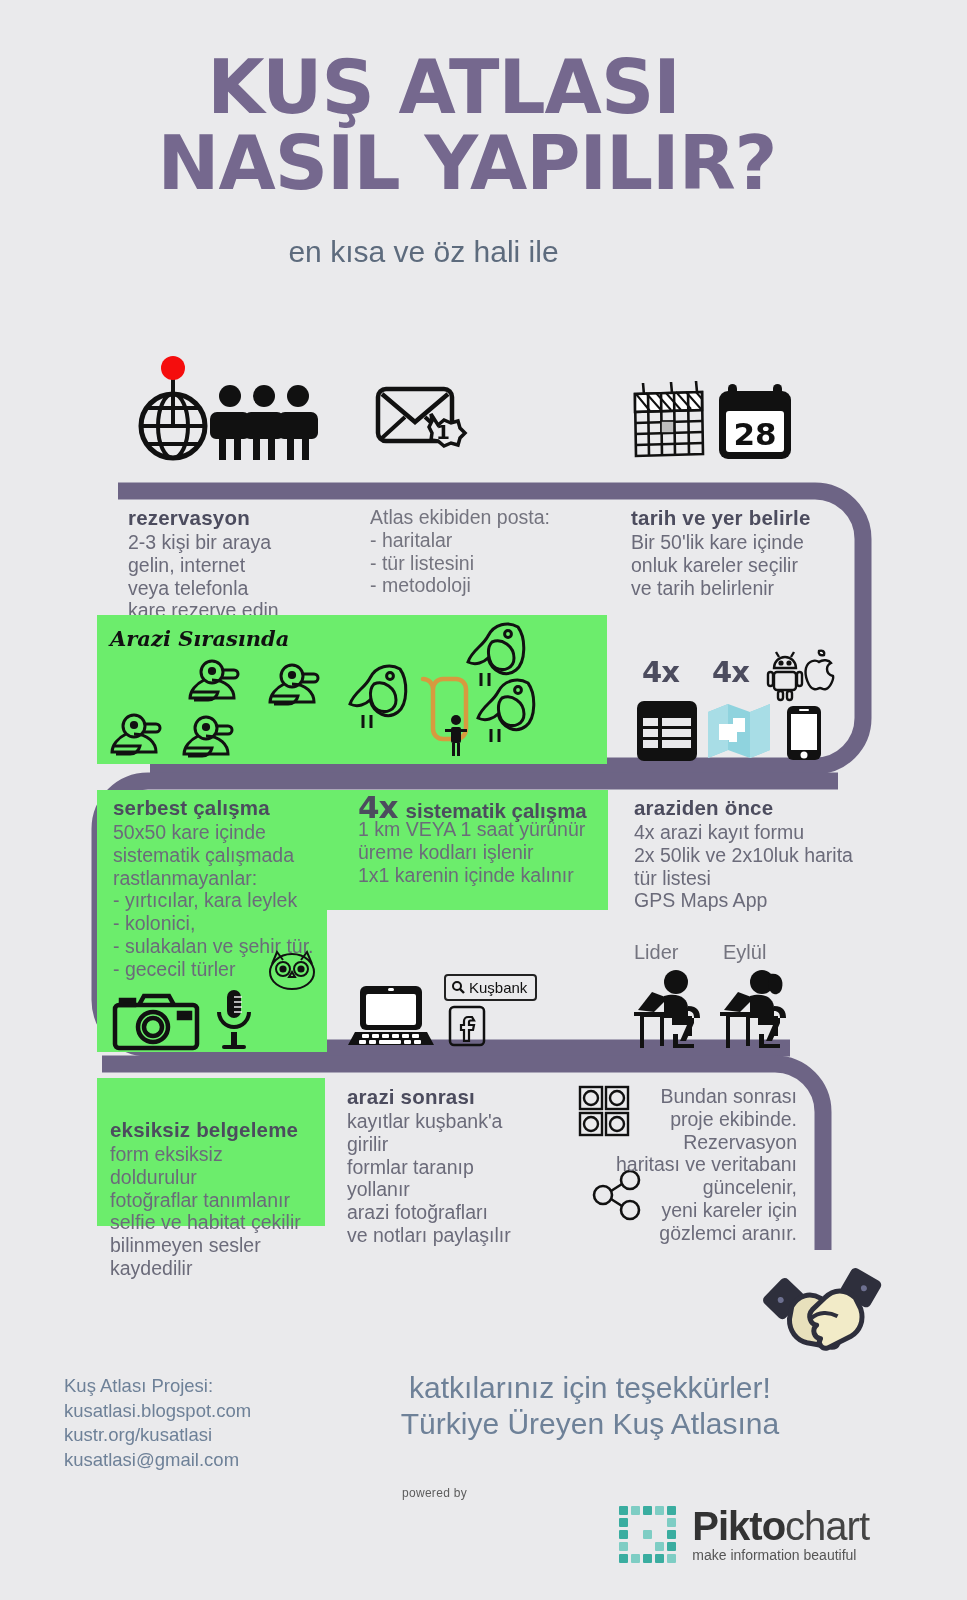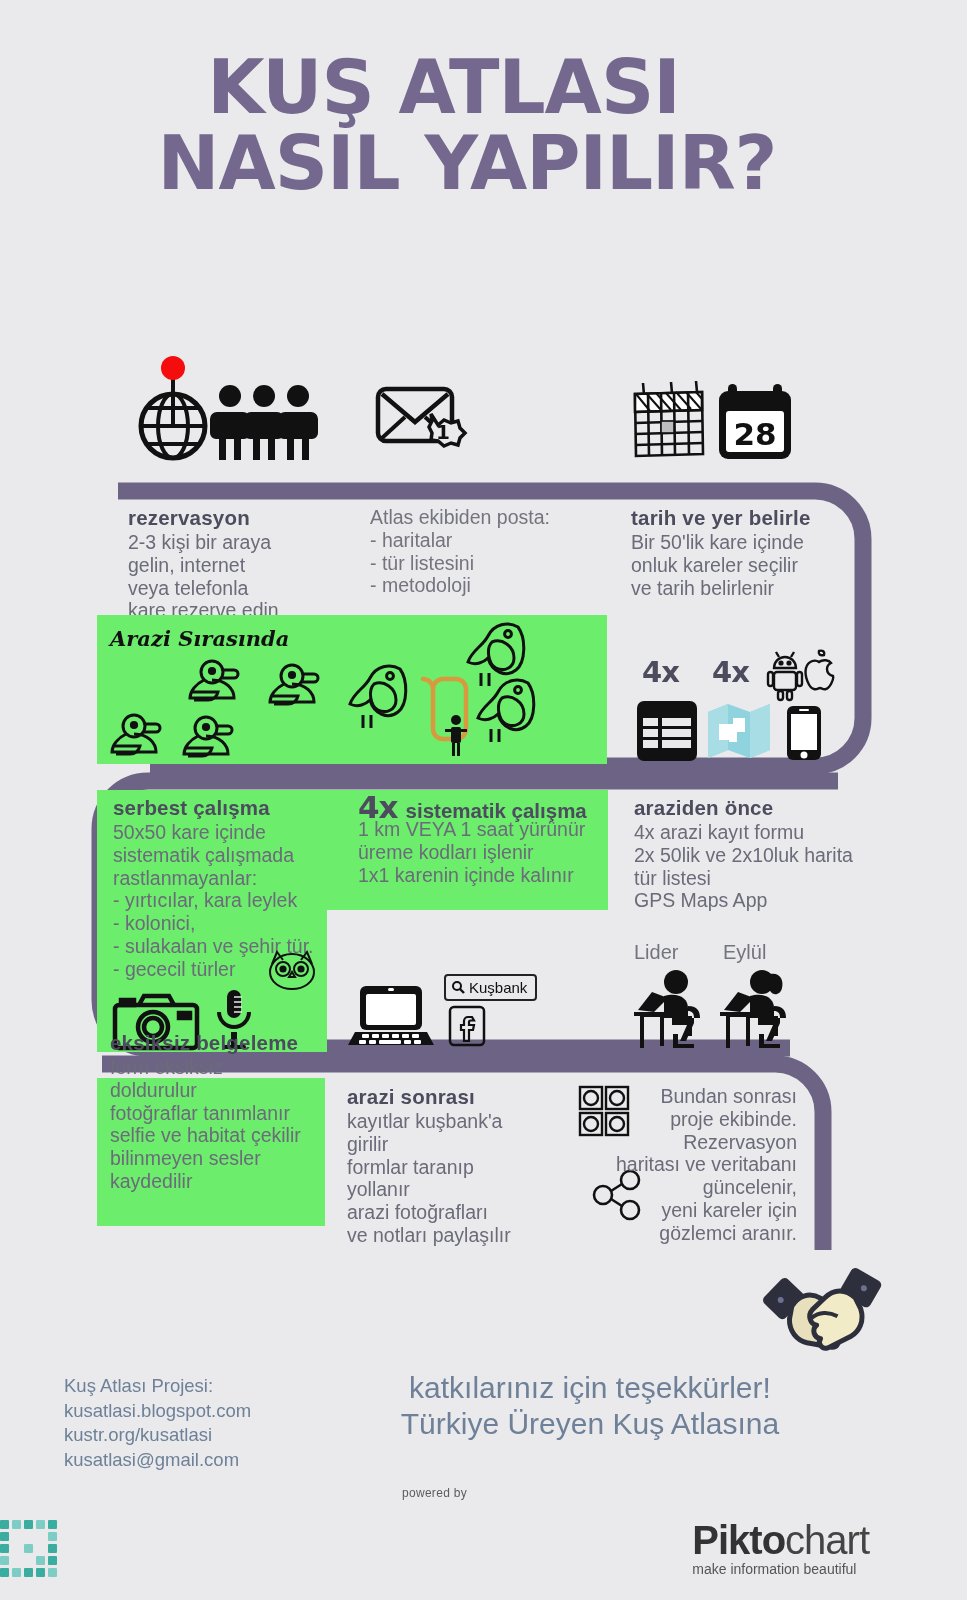--- a/index.html
+++ b/index.html
@@ -54,21 +54,21 @@
   
   .footer-left { position:absolute; left:64px; top:1374px;
                  font-size:18.5px; line-height:1.33; color:#6e8198; }
   .footer-left .ln { display:block; }
   .thanks { position:absolute; left:330px; top:1370px; width:520px;
             text-align:center; font-size:30px; line-height:1.2; color:#6e8198; }
   .thanks .ln{ display:block; }
 
   .pk-wrap { position:absolute; left:0; top:1486px; width:869px; text-align:center; }
   .pk-powered { font-size:12px; color:#5c5c5c; letter-spacing:.3px; }
-  .pk-row { display:flex; align-items:center; justify-content:space-between; gap:16px; margin-top:20px; }
+  .pk-row { display:flex; align-items:center; justify-content:flex-end; gap:16px; margin-top:6px; }
   .pk-name { font-size:40px; letter-spacing:-1px; line-height:1; }
   .pk-name .b { font-weight:700; color:#333; }
   .pk-name .t { font-weight:400; color:#444; }
   .pk-tag { font-size:14px; color:#555; margin-top:1px; }
   .pk-textcol { text-align:left; }
   .pk-grid { display:grid; grid-template-columns:repeat(5,9px); grid-template-rows:repeat(5,9px);
              gap:3px; }
   .pk-grid i { background:#3aada0; border-radius:1px; display:block; }
   .pk-grid i.off { background:transparent; }
   .pk-grid i.lt { background:#7ecdc4; }
@@ -80,20 +80,21 @@
 </style>
 </head>
 <body>
 
 <div class="page">
 
   <div class="title-wrap">
     <div class="title-l1">KUŞ ATLASI</div>
     <div class="title-l2">NASIL YAPILIR?</div>
   </div>
+  <div class="subtitle">en kısa ve öz hali ile</div>
 
   <svg class="snake" viewBox="0 0 967 1600">
 
     <path d="M118 491 H815 a48 48 0 0 1 48 48 V718 a48 48 0 0 1 -48 48 H150" fill="none" stroke="#6d6485" stroke-width="17"></path>
 
     <path d="M838 781 H148 a48 48 0 0 0 -48 48 V1000 a48 48 0 0 0 48 48 H790" fill="none" stroke="#6d6485" stroke-width="17"></path>
 
     <path d="M102 1064 H775 a48 48 0 0 1 48 48 V1250" fill="none" stroke="#6d6485" stroke-width="17"></path>
   </svg>
 
@@ -417,21 +418,21 @@
       <path d="M44 76 h18 v4 h-18z"></path>
       <rect x="8" y="46" width="4" height="34"></rect>
       <rect x="2" y="44" width="36" height="4"></rect>
       <path d="M6 42 L20 24 L36 30 L22 44 Z"></path>
       <rect x="28" y="44" width="4" height="34"></rect>
     </g>
   </svg>
 
   <div class="green" style="left:97px; top:1078px; width:228px; height:148px;"></div>
 
-  <div class="tb" style="left:110px; top:1031px;">
+  <div class="tb" style="left:110px; top:1118px;">
     <span class="h">eksiksiz belgeleme</span>
     <span class="ln">form eksiksiz</span>
     <span class="ln">doldurulur</span>
     <span class="ln">fotoğraflar tanımlanır</span>
     <span class="ln">selfie ve habitat çekilir</span>
     <span class="ln">bilinmeyen sesler</span>
     <span class="ln">kaydedilir</span>
   </div>
   <div class="tb" style="left:347px; top:1085px;">
     <span class="h">arazi sonrası</span>

